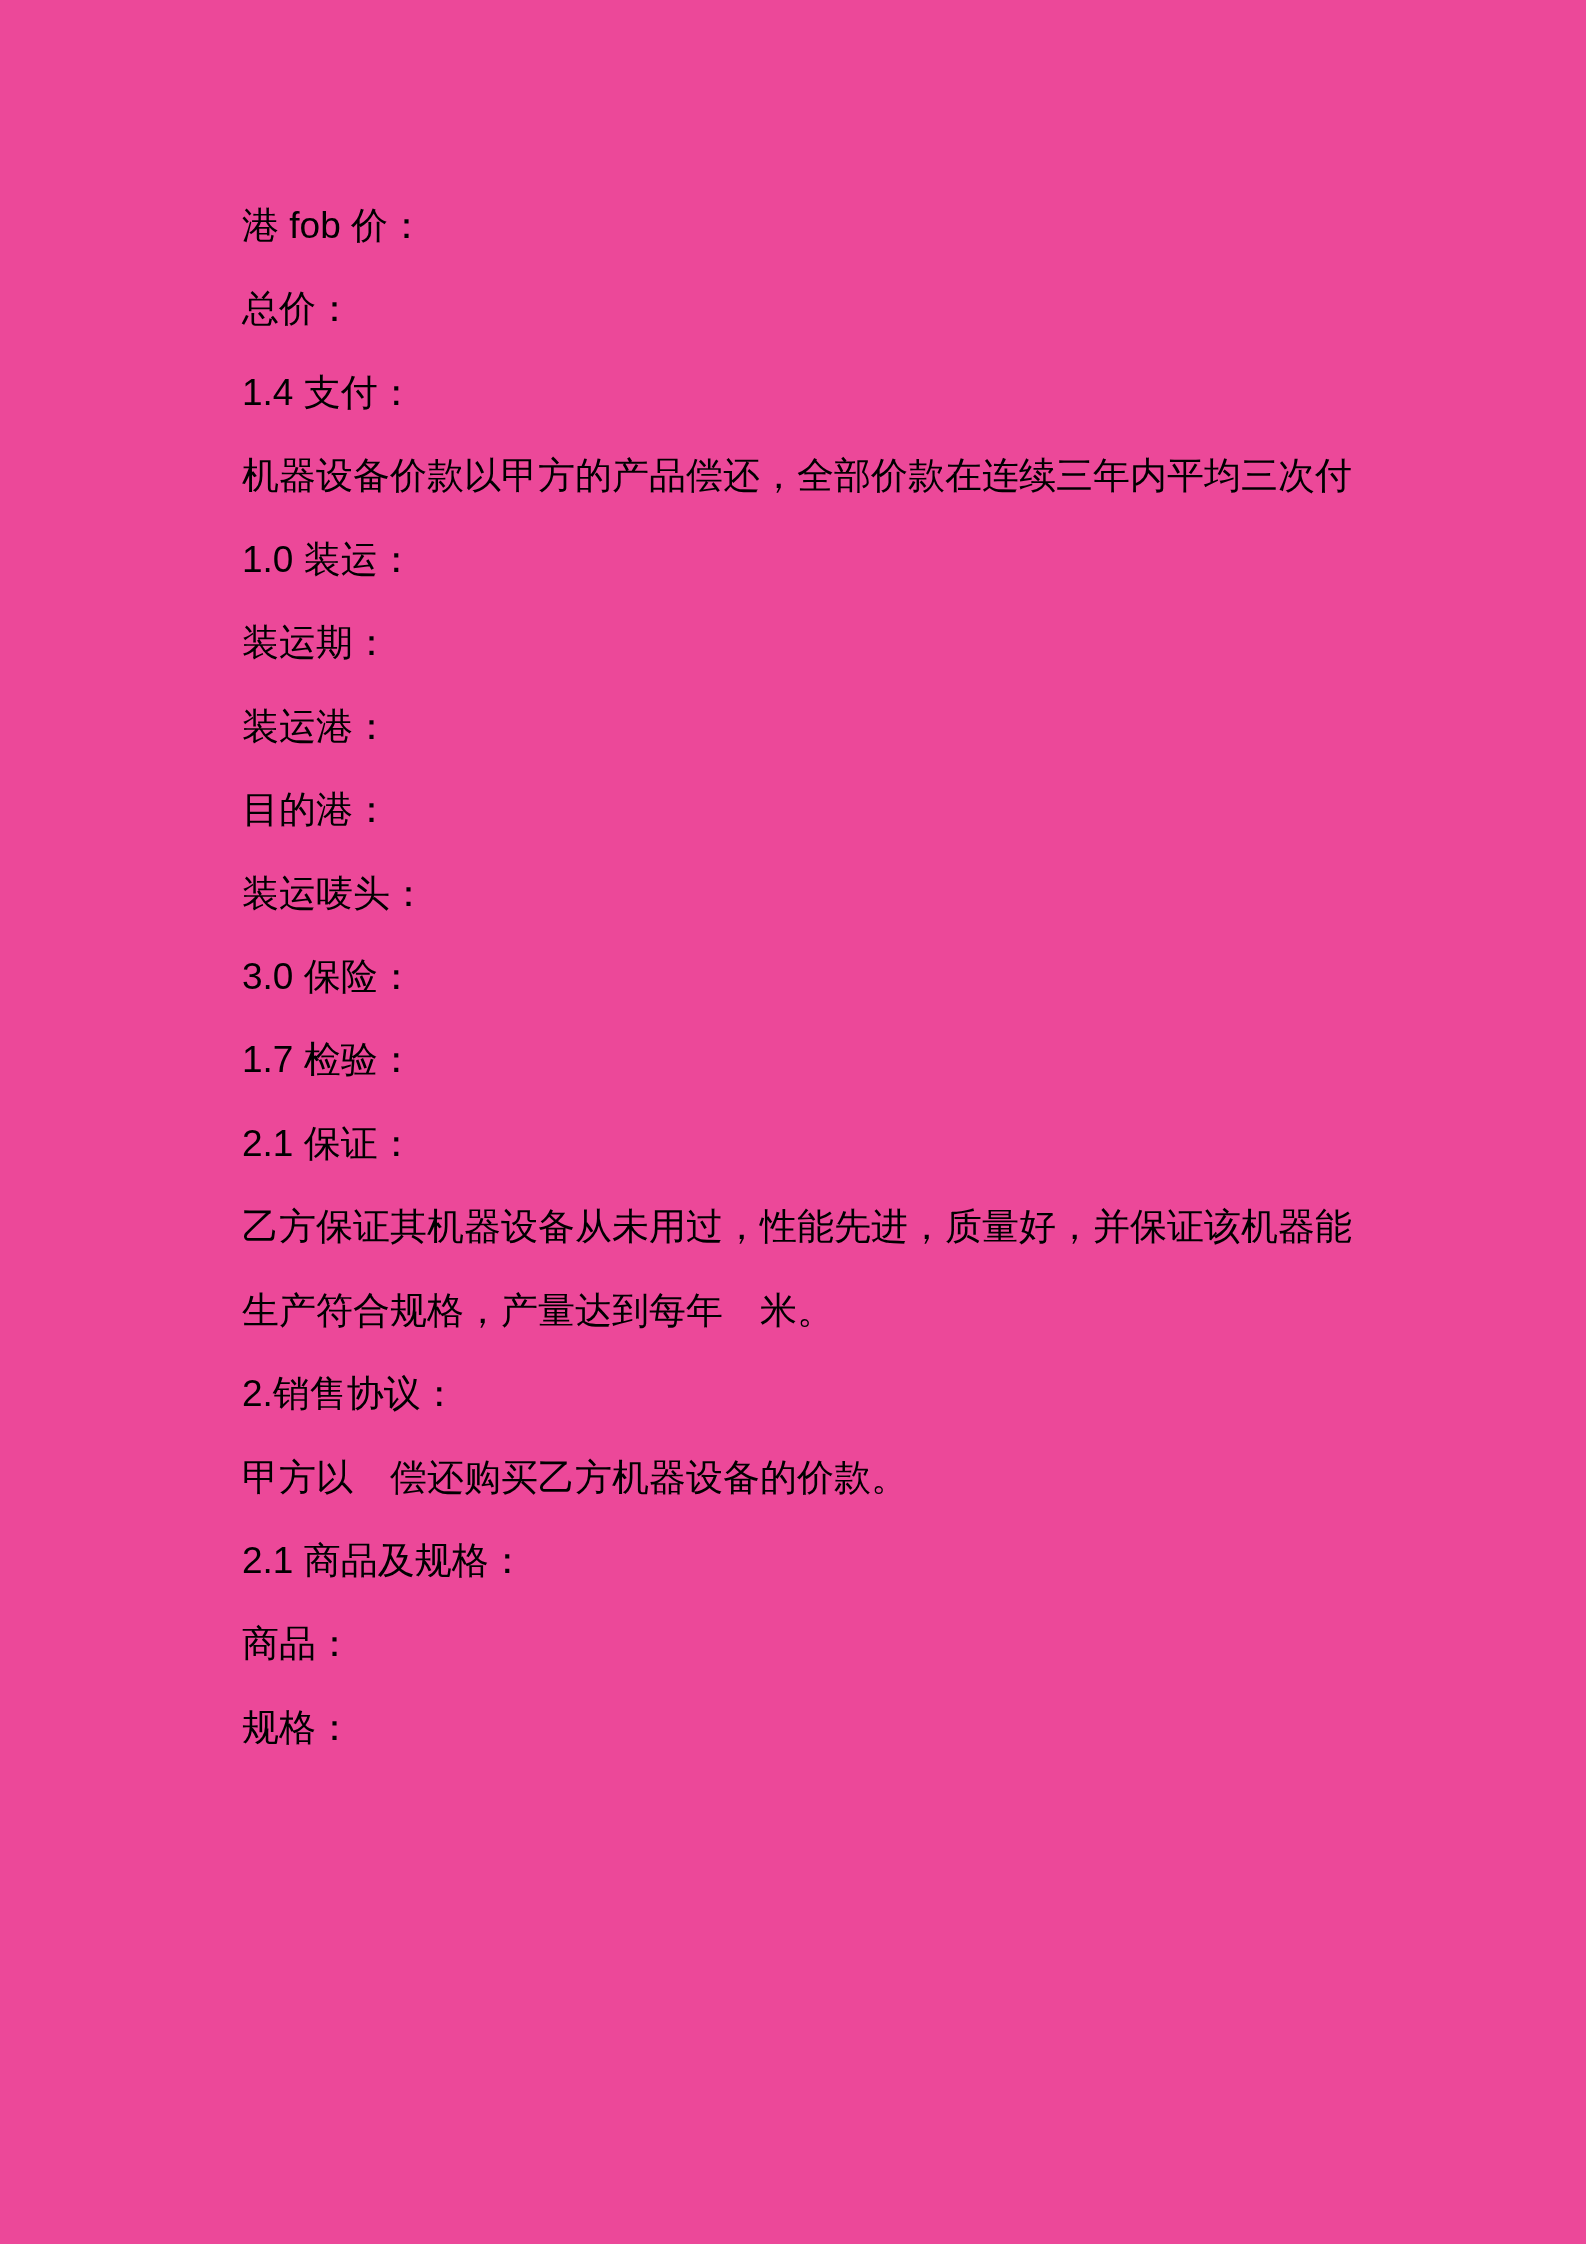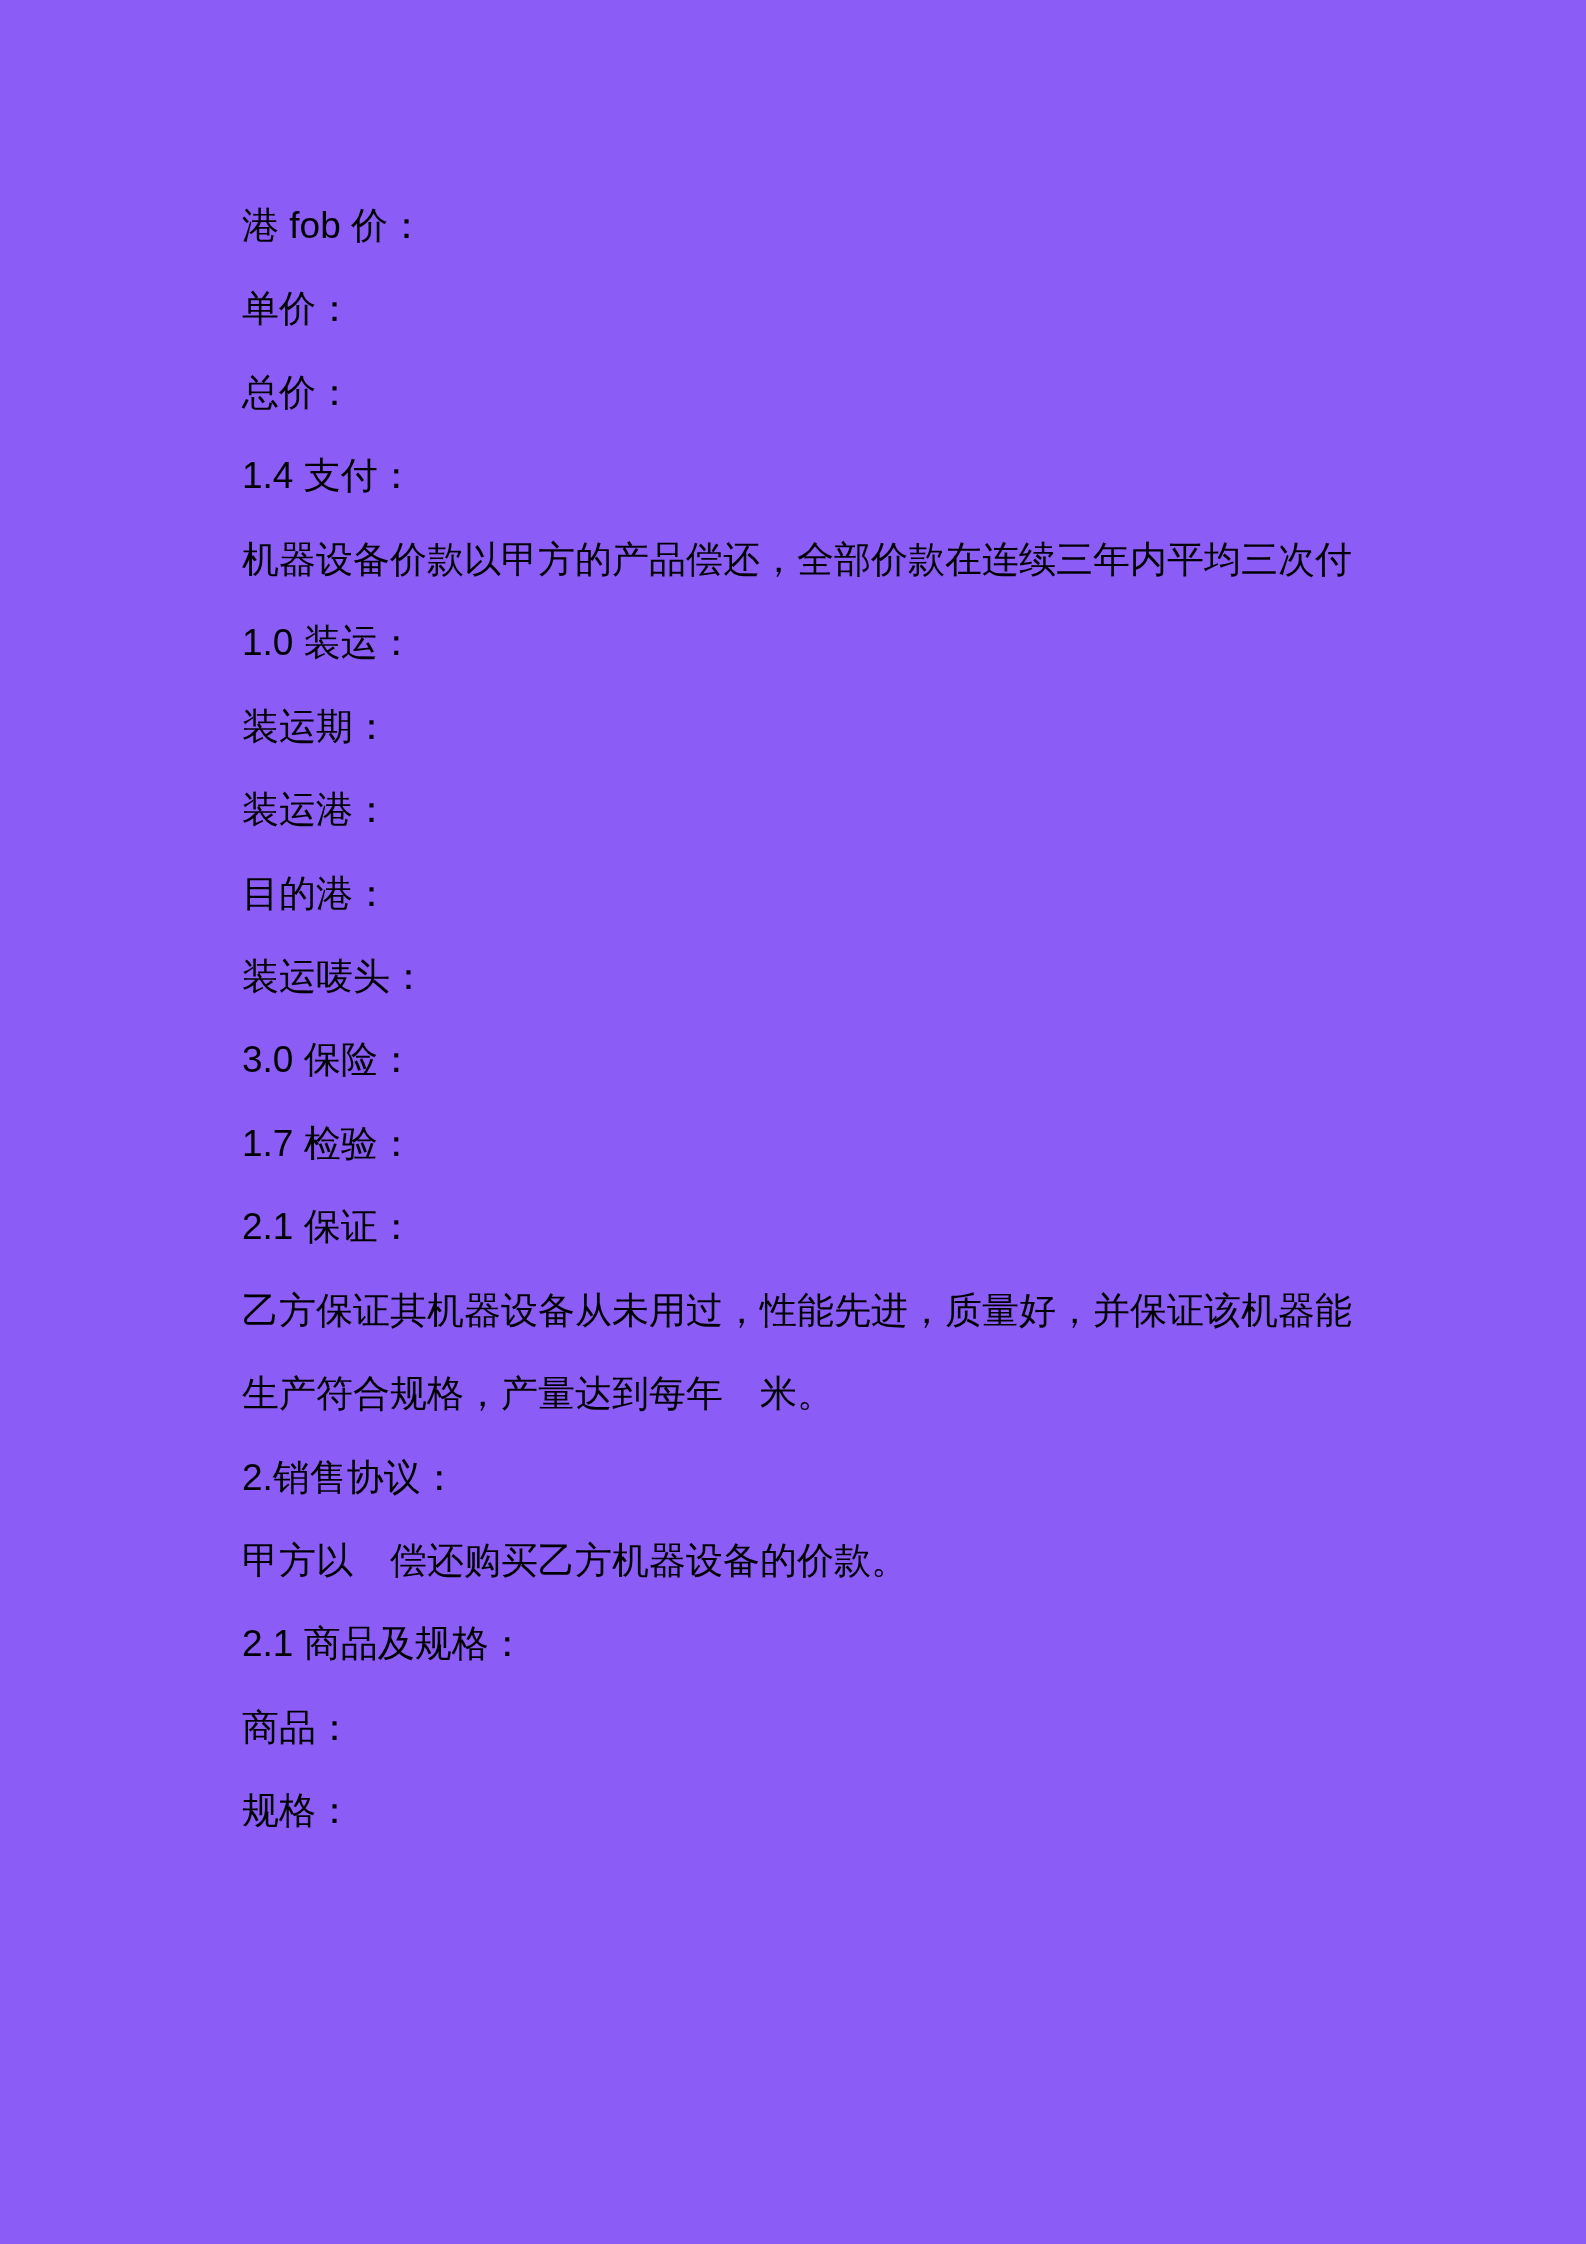--- a/index.html
+++ b/index.html
@@ -4,21 +4,21 @@
 <style>
   html, body {
     margin: 0;
     padding: 0;
     background: #ffffff;
   }
   .page {
     position: relative;
     width: 1586px;
     height: 2244px;
-    background: #8b5cf6;
+    background: #ec4899;
     overflow: hidden;
   }
   .content {
     position: absolute;
     top: 184px;
     left: 242px;
     right: 140px;
   }
   .content p {
     margin: 0;
@@ -32,21 +32,20 @@
     letter-spacing: 0;
     font-weight: 400;
   }
 </style>
 </head>
 <body>
 
 <div class="page">
   <div class="content">
     <p>港 fob 价：</p>
-    <p>单价：</p>
     <p>总价：</p>
     <p>1.4 支付：</p>
     <p>机器设备价款以甲方的产品偿还，全部价款在连续三年内平均三次付</p>
     <p>1.0 装运：</p>
     <p>装运期：</p>
     <p>装运港：</p>
     <p>目的港：</p>
     <p>装运唛头：</p>
     <p>3.0 保险：</p>
     <p>1.7 检验：</p>

